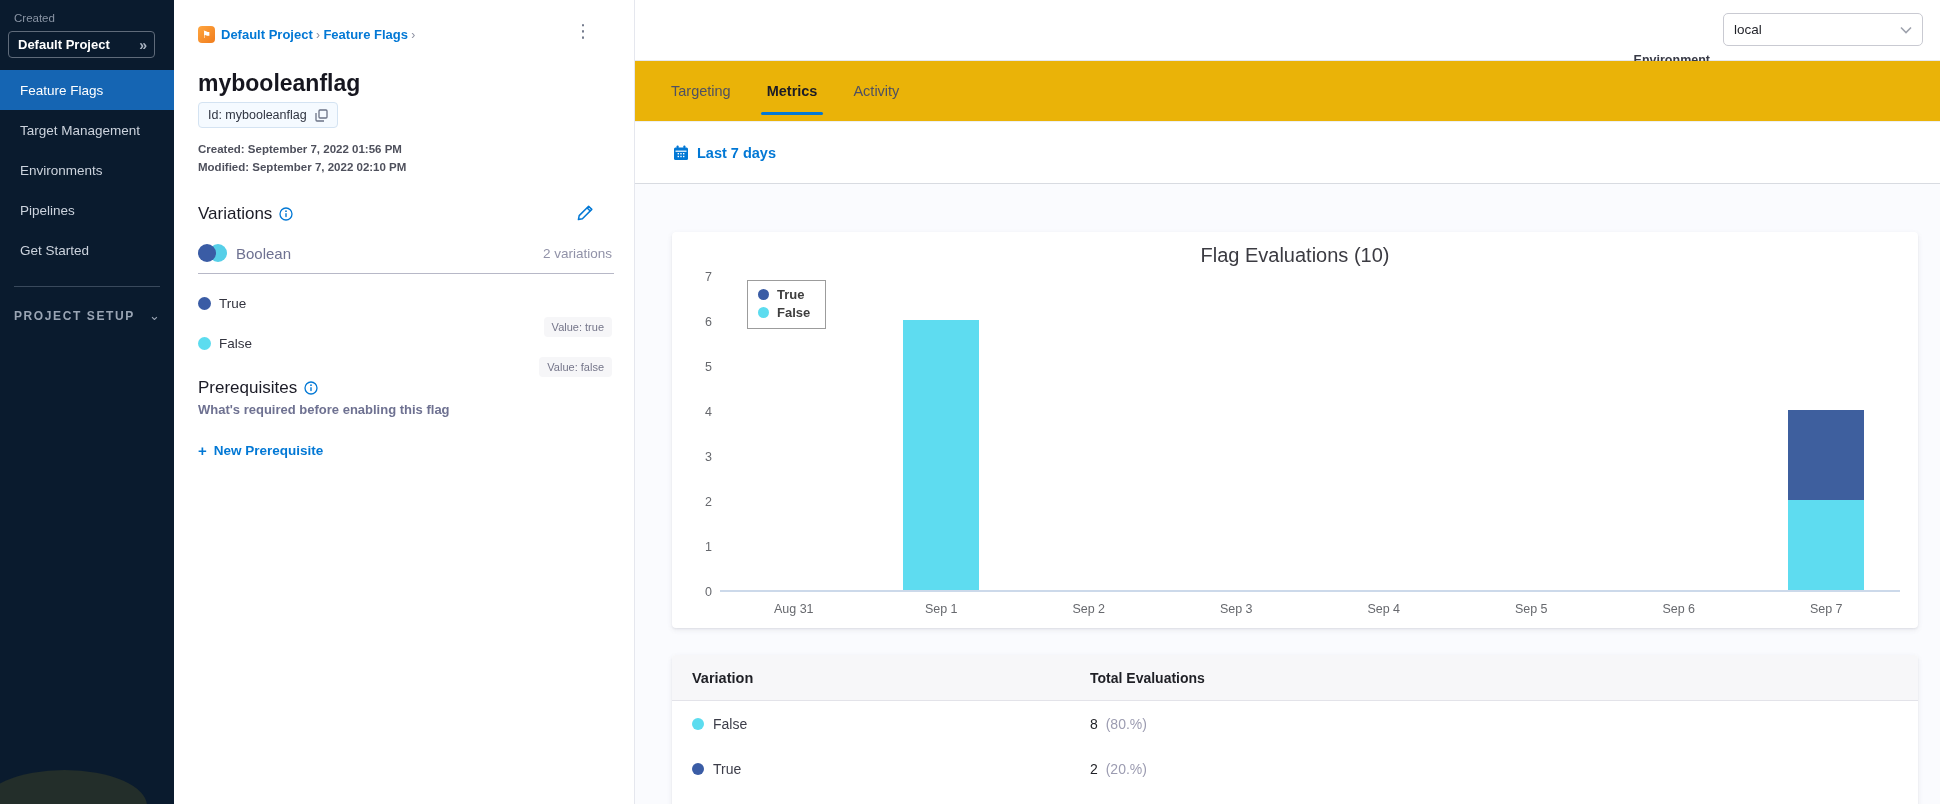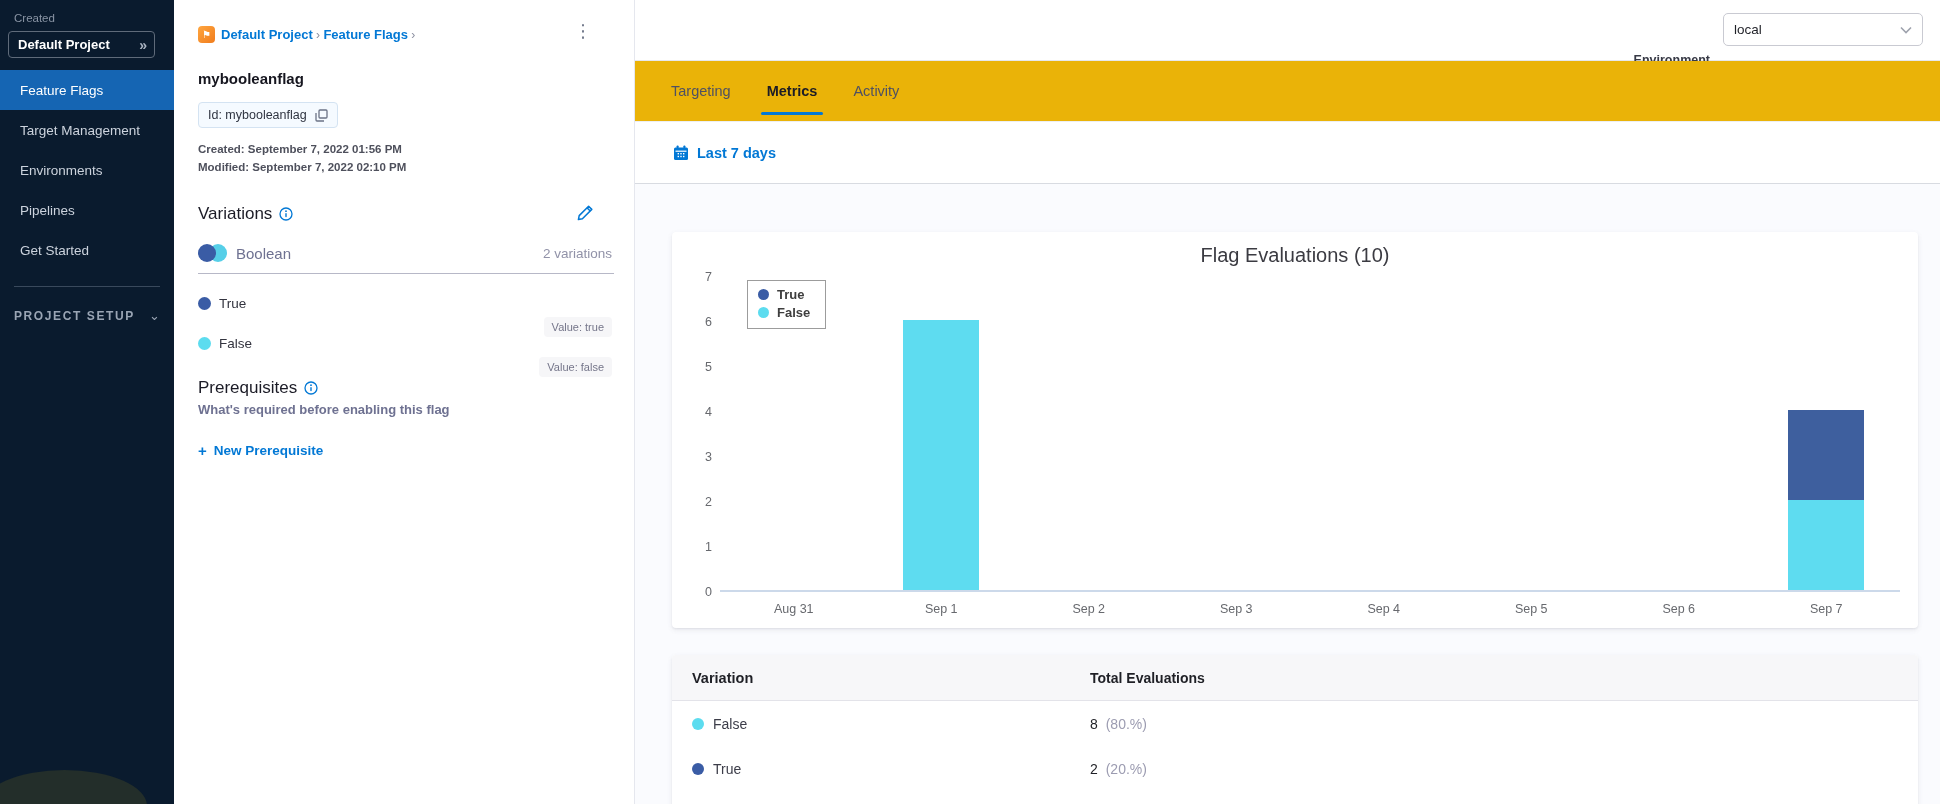--- a/index.html
+++ b/index.html
@@ -23,21 +23,21 @@
   .setup-chev { color:#9aa5b4; font-size:13px; }
   .corner-blob { position:absolute; left:-18px; bottom:-38px; width:165px; height:72px; background:#232e2a; border-radius:50%; cursor:pointer; }
 
   
   .panel { position:absolute; left:174px; top:0; width:461px; height:804px; background:#fff; border-right:1px solid #e5e7ee; }
   .crumbs { position:absolute; left:24px; top:26px; display:flex; align-items:center; gap:6px; font-size:13px; }
   .crumb-icon { width:17px; height:17px; border-radius:4px; background:linear-gradient(135deg,#ffa63f,#f07c1d); display:flex; align-items:center; justify-content:center; color:#fff; font-size:10px; }
   .crumb-link { color:#0278d5; font-weight:600; cursor:pointer; text-decoration:none; }
   .crumb-sep { color:#8b8fa0; font-size:12px; }
   .kebab { position:absolute; right:42px; top:22px; color:#6b7386; font-size:18px; line-height:18px; cursor:pointer; }
-  .flag-title { position:absolute; left:24px; top:70px; font-size:15px; font-weight:700; color:#16161f; }
+  .flag-title { position:absolute; left:24px; top:70px; font-size:23px; font-weight:700; color:#16161f; }
   .id-chip { position:absolute; left:24px; top:102px; height:26px; border:1px solid #d4e3f2; background:#f5faff; border-radius:4px;
     display:inline-flex; align-items:center; gap:8px; padding:0 9px; font-size:12.5px; color:#2f3441; }
   .copy-btn { cursor:pointer; display:flex; }
   .meta { position:absolute; left:24px; font-size:11.5px; font-weight:700; color:#4e505c; }
   .meta.created { top:143px; } .meta.modified { top:161px;text-align:right; }
   .sec-head { position:absolute; left:24px; display:flex; align-items:center; gap:7px; }
   .sec-head .t { font-size:17px; font-weight:400; color:#1b1b26; }
   .info-i { display:flex; cursor:pointer; }
   .pencil { position:absolute; right:40px; top:204px; cursor:pointer; }
   .bool-row { position:absolute; left:24px; right:22px; top:244px; display:flex; align-items:center; }

